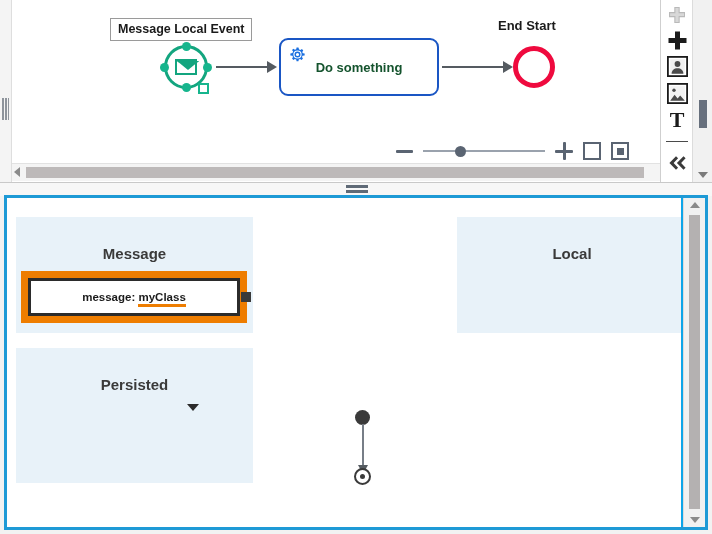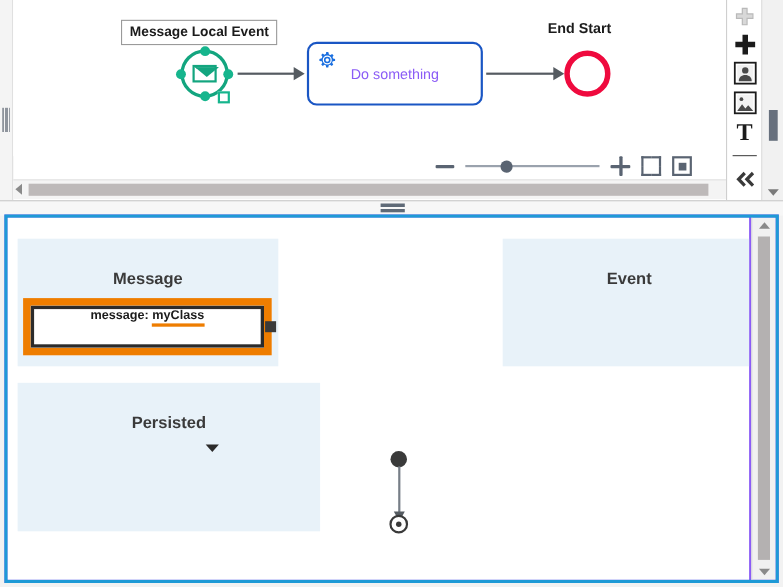--- a/index.html
+++ b/index.html
@@ -45,21 +45,21 @@
   .seq-arrow{position:absolute;height:2px;background:#555b61;}
   .seq-arrow:after{content:"";position:absolute;right:-9px;top:-5px;width:0;height:0;
      border-left:10px solid #555b61;border-top:6px solid transparent;border-bottom:6px solid transparent;}
   #arrow1{left:204px;top:66px;width:52px;}
   #arrow2{left:430px;top:66px;width:62px;}
 
   
   #task-do-something{position:absolute;left:267px;top:38px;width:160px;height:58px;
      border:2px solid #1a56c4;border-radius:9px;background:#ffffff;box-sizing:border-box;}
   #task-do-something .title{position:absolute;left:0;right:0;top:20px;text-align:center;
-     font-size:13px;font-weight:normal;color:#8b5cf6;}
+     font-size:13px;font-weight:bold;color:#14532d;}
   #task-gear{position:absolute;left:7px;top:5px;width:19px;height:19px;}
 
   
   #end-event{position:absolute;left:501px;top:46px;width:42px;height:42px;border-radius:50%;
      border:5px solid #ef0a3e;box-sizing:border-box;background:#ffffff;}
 
   
   .zoombar{position:absolute;display:flex;align-items:center;gap:10px;}
   #top-zoombar{left:396px;top:142px;}
   .zb-minus{width:17px;height:3px;background:#5a6472;border-radius:1px;cursor:pointer;}
@@ -98,39 +98,39 @@
   #top-vscroll .arrow-d{position:absolute;left:5px;bottom:4px;width:0;height:0;
      border-left:5px solid transparent;border-right:5px solid transparent;border-top:6px solid #7a7a7a;cursor:pointer;}
 
   
   #h-splitter{position:absolute;left:0;top:182px;width:712px;height:13px;background:#f7f7f7;border-top:1px solid #c9c9c9;}
   #h-splitter .grip{position:absolute;left:346px;top:2px;width:22px;height:8px;
      background:linear-gradient(180deg,#5f6a77 0 3px,#f7f7f7 3px 5px,#5f6a77 5px 8px);cursor:row-resize;}
 
   
   #bottom-pane{position:absolute;left:4px;top:195px;width:704px;height:335px;
-     border:3px solid #1e9ad6;box-sizing:border-box;background:#8b5cf6;padding-left:20px;}
+     border:3px solid #1e9ad6;box-sizing:border-box;background:#0ea5e9;padding-left:20px;}
   #bottom-canvas{position:absolute;left:0;top:0;right:24px;bottom:0;background:#ffffff;overflow:hidden;}
 
   .region{position:absolute;background:#e8f2f9;}
   .region .region-title{position:absolute;left:0;right:0;top:28px;text-align:center;
      font-size:15px;font-weight:bold;color:#3a3a3a;}
   #region-message{left:9px;top:19px;width:237px;height:116px;}
-  #region-persisted{left:9px;top:150px;width:275px;height:135px;}
+  #region-persisted{left:9px;top:150px;width:237px;height:135px;}
   #region-local{left:450px;top:19px;width:230px;height:116px;}
 
   #persisted-caret{position:absolute;left:171px;top:56px;width:0;height:0;
      border-left:6px solid transparent;border-right:6px solid transparent;border-top:7px solid #2b2b2b;cursor:pointer;}
 
   
   #message-element{position:absolute;left:14px;top:73px;width:226px;height:52px;
      border:7px solid #ee7d00;box-sizing:border-box;background:#ffffff;}
   #message-element .inner{position:absolute;left:0;top:0;right:0;bottom:0;
      border:3px solid #2b2b2b;box-sizing:border-box;background:#ffffff;
-     display:flex;align-items:flex-start;justify-content:center;}
+     display:flex;align-items:center;justify-content:center;}
   #message-element .txt{font-size:11.5px;font-weight:bold;color:#1b1b1b;white-space:nowrap;}
   #message-element .txt .cls{border-bottom:3px solid #ee7d00;padding-bottom:1px;}
   #message-element .handle{position:absolute;right:-11px;top:14px;width:10px;height:10px;background:#3a3a3a;cursor:pointer;}
 
   
   #uml-initial{position:absolute;left:348px;top:212px;width:15px;height:15px;border-radius:50%;background:#3a3a3a;}
   #uml-edge{position:absolute;left:354.5px;top:226px;width:2px;height:42px;background:#777e87;}
   #uml-edge:after{content:"";position:absolute;left:-4px;bottom:-8px;width:0;height:0;
      border-top:9px solid #555b61;border-left:5px solid transparent;border-right:5px solid transparent;}
   #uml-final{position:absolute;left:347px;top:270px;width:17px;height:17px;border-radius:50%;
@@ -271,21 +271,21 @@
         </div>
         <div class="handle"></div>
       </div>
 
       <div class="region" id="region-persisted">
         <div class="region-title">Persisted</div>
         <div id="persisted-caret"></div>
       </div>
 
       <div class="region" id="region-local">
-        <div class="region-title">Event</div>
+        <div class="region-title">Local</div>
       </div>
 
       <div id="uml-initial"></div>
       <div id="uml-edge"></div>
       <div id="uml-final"></div>
 
     </div>
 
     <div id="bottom-vscroll">
       <div class="arrow-u"></div>

